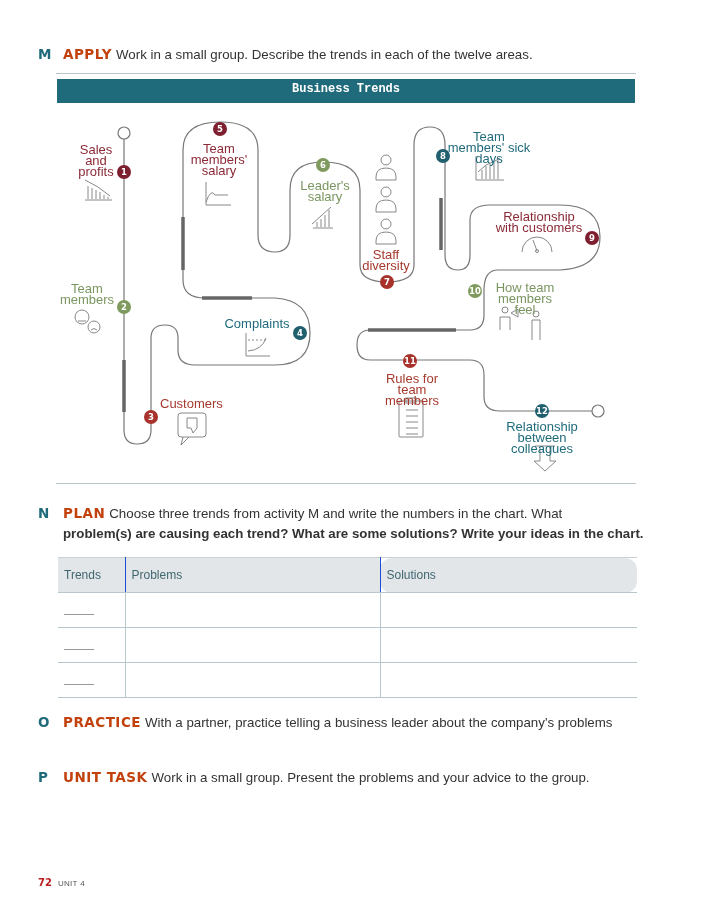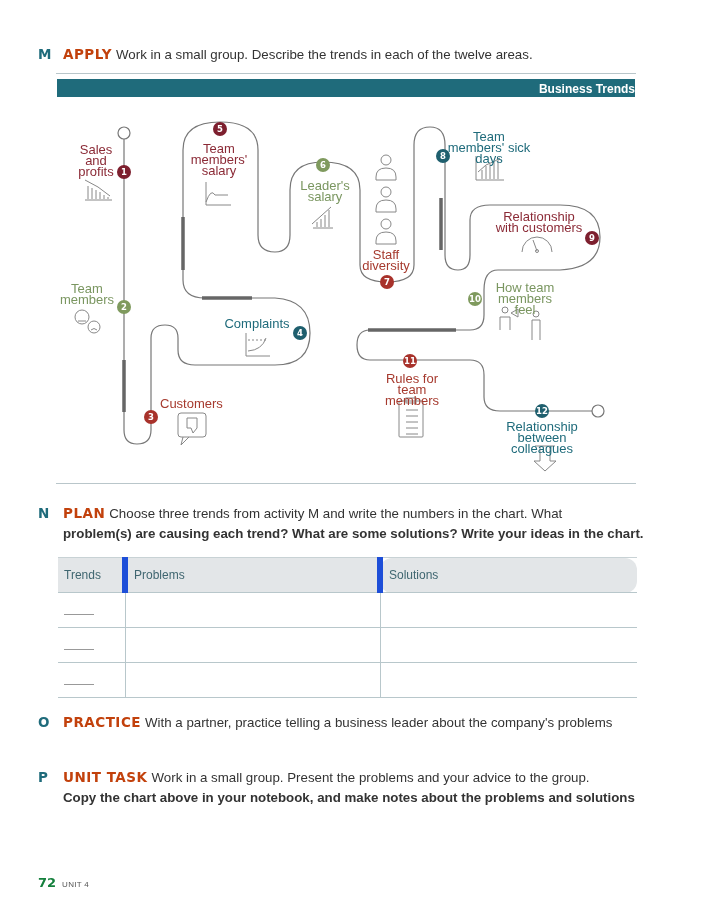--- a/index.html
+++ b/index.html
@@ -3,39 +3,39 @@
 <meta charset="utf-8">
 <style>
   * { box-sizing: border-box; margin: 0; padding: 0; }
   html, body { width: 705px; height: 900px; background: #ffffff; overflow: hidden; }
   body { position: relative; font-family: "Liberation Sans", sans-serif; color: #333333; }
   .activity { position: absolute; left: 38px; width: 630px; font-size: 13.3px; line-height: 20px; color: #333; }
   .activity .letter { display: inline-block; width: 25px; font-weight: bold; color: #1f6b7b; font-family: "DejaVu Sans", sans-serif; font-size: 13.5px; }
   .activity .label { font-weight: bold; color: #c2410c; font-family: "DejaVu Sans", sans-serif; font-size: 13.5px; letter-spacing: 0.5px; margin-right: 4px; }
   .activity .cont { display: block; padding-left: 25px; font-weight: bold; }
   .rule { position: absolute; left: 56px; width: 580px; height: 1px; background: #b9c6ca; }
-  .banner { position: absolute; left: 57px; top: 79px; width: 578px; height: 18px; background: #1f6b7b; color: #fff; font-weight: bold; font-family: Liberation Sans, sans-serif; font-size: 12px; text-align: right; line-height: 21px; }
+  .banner { position: absolute; left: 57px; top: 79px; width: 578px; height: 24px; background: #1f6b7b; color: #fff; font-weight: bold; font-family: Liberation Mono, monospace; font-size: 12px; text-align: center; line-height: 21px; }
   .diagram { position: absolute; left: 0; top: 0; width: 705px; height: 480px; }
   .lbl { position: absolute; font-size: 13px; line-height: 11px; text-align: center; }
   .c-red { color: #8b2a36; }
   .c-rust { color: #a63a2e; }
   .c-teal { color: #1f6b7b; }
   .c-green { color: #7a9660; }
   .badge { position: absolute; width: 14px; height: 14px; border-radius: 50%; color: #fff; font-size: 8.5px; font-weight: bold; text-align: center; line-height: 14px; font-family: "DejaVu Sans", sans-serif; }
   .b-red { background: #7d1f2e; }
   .b-rust { background: #a8322b; }
   .b-teal { background: #1f5f6e; }
   .b-green { background: #7f9a5e; }
   table.plan { position: absolute; left: 58px; top: 557px; width: 579px; border-collapse: collapse; font-family: "Liberation Sans", sans-serif; }
-  table.plan th { background: #e3e6e8; height: 35px; text-align: left; font-weight: normal; color: #3f6670; font-size: 12px; padding-left: 6px; border-right: 6px solid #1d4ed8; border-top: 1px solid #c8d2d5; border-bottom: 1px solid #b8c7cb; font-stretch: condensed; }
+  table.plan th { background: #e3e6e8; height: 35px; text-align: left; font-weight: normal; color: #3f6670; font-size: 12px; padding-left: 6px; border-right: 1px solid #1d4ed8; border-top: 1px solid #c8d2d5; border-bottom: 1px solid #b8c7cb; font-stretch: condensed; }
   table.plan td { height: 35px; border-bottom: 1px solid #b8c7cb; border-right: 1px solid #b8c7cb; padding-left: 6px; }
   table.plan th:last-child, table.plan td:last-child { border-right: none; border-radius: 12px; }
   .blank { display: inline-block; width: 30px; border-bottom: 1px solid #999; margin-top: 10px; }
   .footer { position: absolute; left: 38px; top: 875px; font-size: 12px; }
-  .footer .pg { font-weight: bold; font-family: "DejaVu Sans", sans-serif; font-size: 13px; color: #15803d; margin-right: 6px; margin-top: 8px; }
+  .footer .pg { font-weight: bold; font-family: "DejaVu Sans", sans-serif; font-size: 10px; color: #b91c1c; margin-right: 6px; margin-top: 8px; }
   .footer .unit { font-size: 8px; color: #555; letter-spacing: 0.3px; }
 </style>
 </head>
 <body>
 
 <div class="activity" style="top:44px;">
   <span class="letter">M</span><span class="label">APPLY</span><span>Work in a small group. Describe the trends in each of the twelve areas.</span>
 </div>
 
 <div class="rule" style="top:73px;"></div>
@@ -169,21 +169,21 @@
 
 <div class="badge b-red" style="left:117px;top:165px;">1</div>
 <div class="badge b-green" style="left:117px;top:300px;">2</div>
 <div class="badge b-rust" style="left:144px;top:410px;">3</div>
 <div class="badge b-teal" style="left:293px;top:326px;">4</div>
 <div class="badge b-red" style="left:213px;top:122px;">5</div>
 <div class="badge b-green" style="left:316px;top:158px;">6</div>
 <div class="badge b-rust" style="left:380px;top:275px;">7</div>
 <div class="badge b-teal" style="left:436px;top:149px;">8</div>
 <div class="badge b-red" style="left:585px;top:231px;">9</div>
-<div class="badge b-green" style="left:468px;top:292px;">10</div>
+<div class="badge b-green" style="left:468px;top:284px;">10</div>
 <div class="badge b-rust" style="left:403px;top:354px;">11</div>
 <div class="badge b-teal" style="left:535px;top:404px;">12</div>
 
 <div class="rule" style="top:483px;"></div>
 
 <div class="activity" style="top:503px;">
   <span class="letter">N</span><span class="label">PLAN</span><span>Choose three trends from activity M and write the numbers in the chart. What</span>
   <span class="cont">problem(s) are causing each trend? What are some solutions? Write your ideas in the chart.</span>
 </div>
 
@@ -216,18 +216,17 @@
   </tr>
 </tbody>
   </table>
 
 <div class="activity" style="top:712px;">
   <span class="letter">O</span><span class="label">PRACTICE</span><span>With a partner, practice telling a business leader about the company's problems</span>
 </div>
 
 <div class="activity" style="top:767px;">
   <span class="letter">P</span><span class="label">UNIT TASK</span><span>Work in a small group. Present the problems and your advice to the group.</span>
-  <span class="cont">Copy the chart above in your notebook, and make notes about the problems and solutions</span>
 </div>
 
 <div class="footer">
   <span class="pg">72</span><span class="unit">UNIT 4</span>
 </div>
 
 </body></html>

